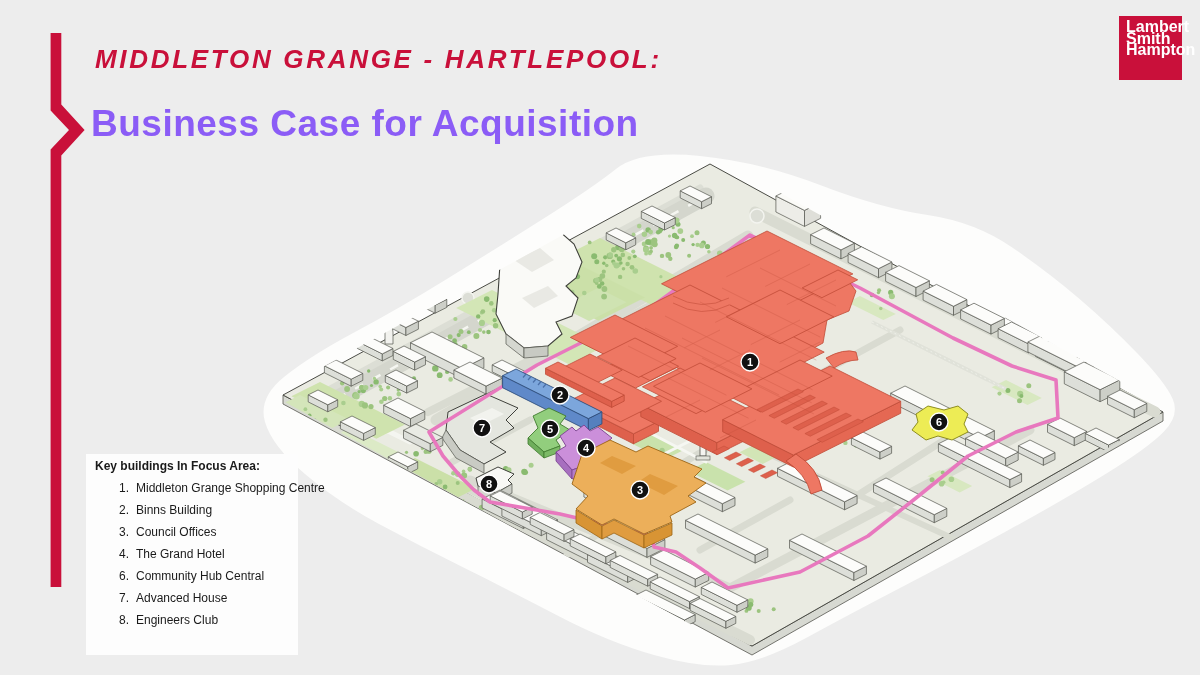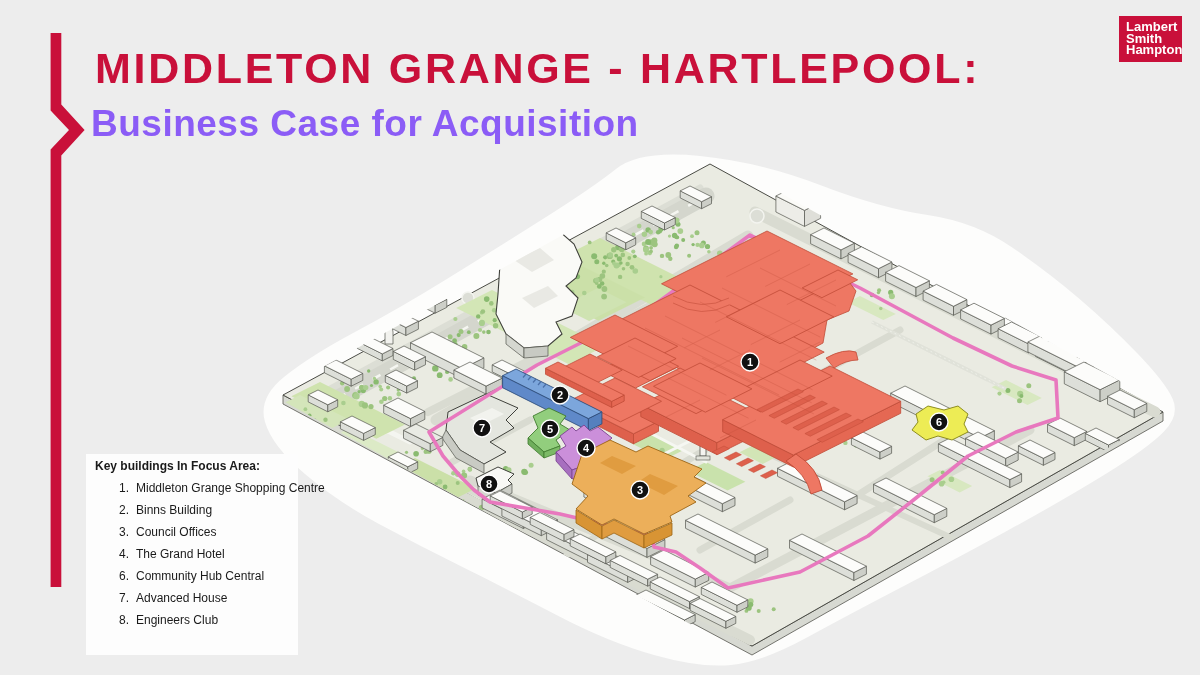--- a/index.html
+++ b/index.html
@@ -645,25 +645,25 @@
     <circle cx="482" cy="428" r="9" fill="#111" stroke="#fff" stroke-width="1.4"></circle>
     <text x="482" y="431.9" font-size="11" font-weight="bold" fill="#fff" text-anchor="middle" font-family="Liberation Sans, sans-serif">7</text>
     <circle cx="489" cy="484" r="9" fill="#111" stroke="#fff" stroke-width="1.4"></circle>
     <text x="489" y="487.9" font-size="11" font-weight="bold" fill="#fff" text-anchor="middle" font-family="Liberation Sans, sans-serif">8</text>
   </svg>
 
 <svg class="abs" style="left:0;top:0" width="120" height="675" viewBox="0 0 120 675">
 <path d="M50.6,33 H61.3 V104.5 L84.6,130 L61.3,155.5 V587 H50.6 V149.5 L69,130 L50.6,110.5 Z" fill="#C9103A"></path>
 </svg>
 
-<div class="abs" style="left:95px;top:44px;font-size:43px;font-weight:bold;color:#C9103A;letter-spacing:2.7px;white-space:nowrap;">MIDDLETON GRANGE - HARTLEPOOL:</div>
+<div class="abs" style="left:95px;top:44px;font-size:26px;font-weight:bold;color:#C9103A;letter-spacing:2.7px;white-space:nowrap;font-style:italic;">MIDDLETON GRANGE - HARTLEPOOL:</div>
 
 <div class="abs" style="left:91px;top:103px;font-size:37px;font-weight:bold;color:#8b5cf6;letter-spacing:0.5px;white-space:nowrap;">Business Case for Acquisition</div>
 
-<div class="abs" style="left:1119px;top:16px;width:63px;height:46px;background:#C9103A;color:#fff;font-size:13px;font-weight:bold;line-height:11.5px;padding:5px 0 0 7px;box-sizing:border-box;">Lambert<br>Smith<br>Hampton</div>
+<div class="abs" style="left:1119px;top:16px;width:63px;height:64px;background:#C9103A;color:#fff;font-size:16px;font-weight:bold;line-height:11.5px;padding:5px 0 0 7px;box-sizing:border-box;">Lambert<br>Smith<br>Hampton</div>
 
 <div class="abs" style="left:86px;top:454px;width:212px;height:201px;background:#FDFDFD;white-space:nowrap;">
   <div style="margin:5px 0 0 9px;font-size:12px;font-weight:bold;color:#1a1a1a;">Key buildings In Focus Area:</div>
   <div style="margin-top:4px;font-size:12px;color:#1a1a1a;line-height:22px;margin-left:24px;">
     <div style="margin-left:9px;"><span style="display:inline-block;width:17px;">1.</span>Middleton Grange Shopping Centre</div>
     <div style="margin-left:9px;"><span style="display:inline-block;width:17px;">2.</span>Binns Building</div>
     <div style="margin-left:9px;"><span style="display:inline-block;width:17px;">3.</span>Council Offices</div>
     <div style="margin-left:9px;"><span style="display:inline-block;width:17px;">4.</span>The Grand Hotel</div>
     <div style="margin-left:9px;"><span style="display:inline-block;width:17px;">6.</span>Community Hub Central</div>
     <div style="margin-left:9px;"><span style="display:inline-block;width:17px;">7.</span>Advanced House</div>

